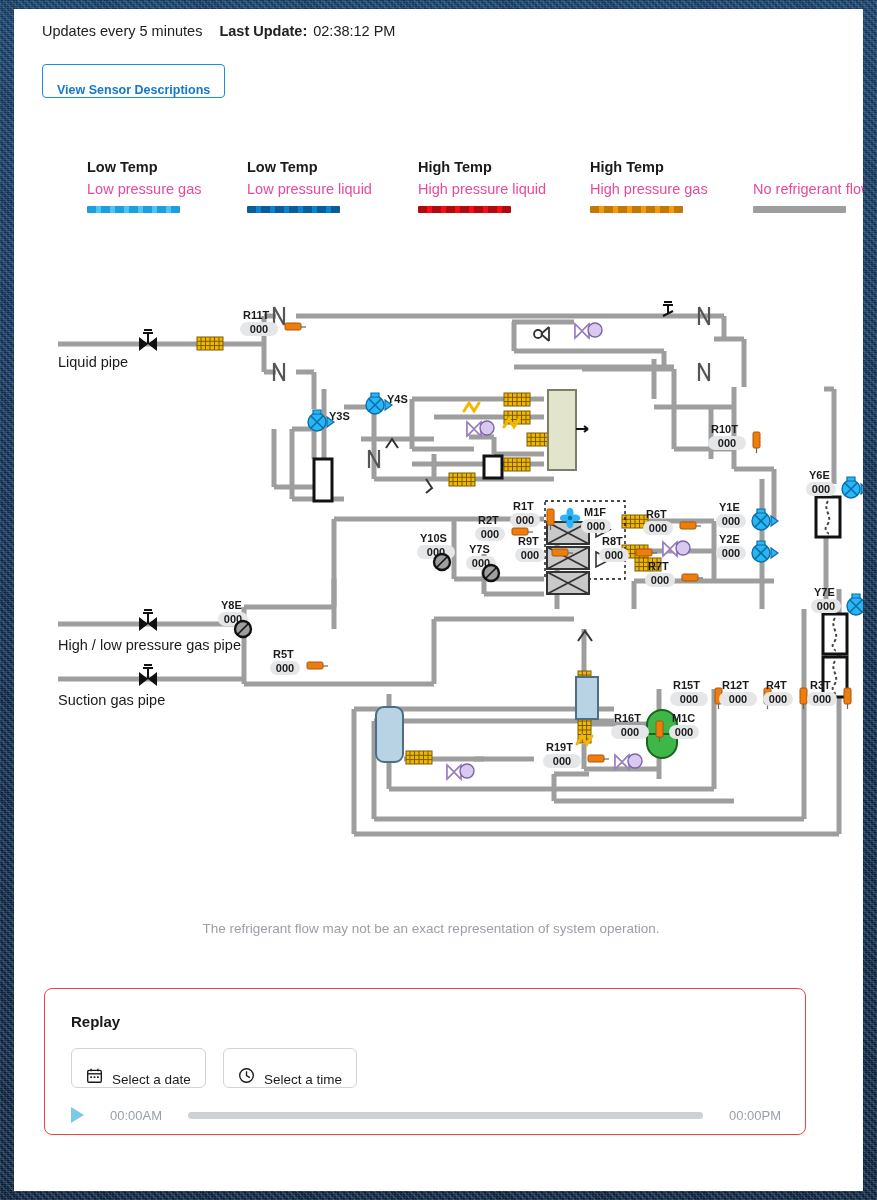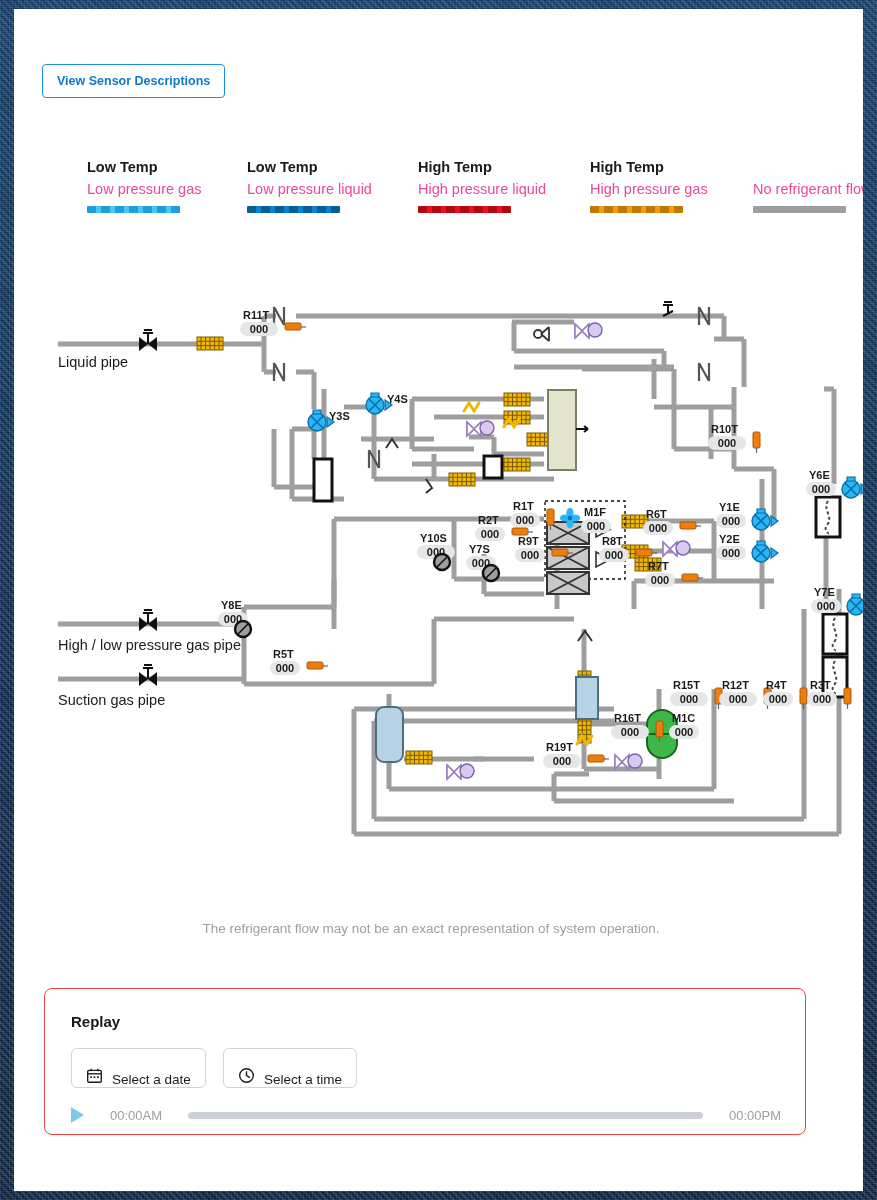--- a/index.html
+++ b/index.html
@@ -30,21 +30,21 @@
   .hdr .upd{}
   .hdr .lbl{font-weight:bold;margin-left:17px;}
   .hdr .tm{margin-left:6px;}
 
   .btn-desc{
     position:absolute;left:28px;top:55px;
     height:32px;padding:0 14px;
     border:1px solid #1a8fe0;border-radius:4px;
     background:#fff;color:#1278c8;
     font-size:12.5px;font-weight:bold;
-    display:flex;align-items:center;
+    display:flex;align-items:flex-end;
     font-family:"Liberation Sans", sans-serif;
     cursor:pointer;
   }
 
   
   .legend{position:absolute;left:28px;top:150px;width:800px;height:80px;margin-left:45px;}
   .lg-item{position:absolute;top:0;}
   .lg-t1{font-size:14.5px;font-weight:bold;color:#1b1b1b;white-space:nowrap;}
   .lg-t2{font-size:14.5px;color:#ec4899;white-space:nowrap;margin-top:6px;}
   .lg-bar{margin-top:9px;height:7px;width:93px;border-radius:1px;}
@@ -85,20 +85,23 @@
   .track{flex:1;height:7px;border-radius:4px;background:#cdd1d5;}
   svg{shape-rendering:geometricPrecision;}
 </style>
 </head>
 <body>
 
 <div class="frame"></div>
 
 <div class="page">
 
+  <div class="hdr">
+    <span class="upd">Updates every 5 minutes</span><span class="lbl">Last Update:</span><span class="tm">02:38:12 PM</span>
+  </div>
 
   <div class="btn-desc" id="btn-desc">
     <span>View Sensor Descriptions</span>
   </div>
 
   <div class="legend" id="legend">
       <div class="lg-item" style="left: 0px;">
         <div class="lg-t1">Low Temp</div>
         <div class="lg-t2">Low pressure gas</div>
         <div class="lg-bar" style="background: repeating-linear-gradient(90deg, rgb(29, 159, 221) 0px, rgb(29, 159, 221) 9px, rgb(79, 195, 241) 9px, rgb(79, 195, 241) 14px);"></div>

